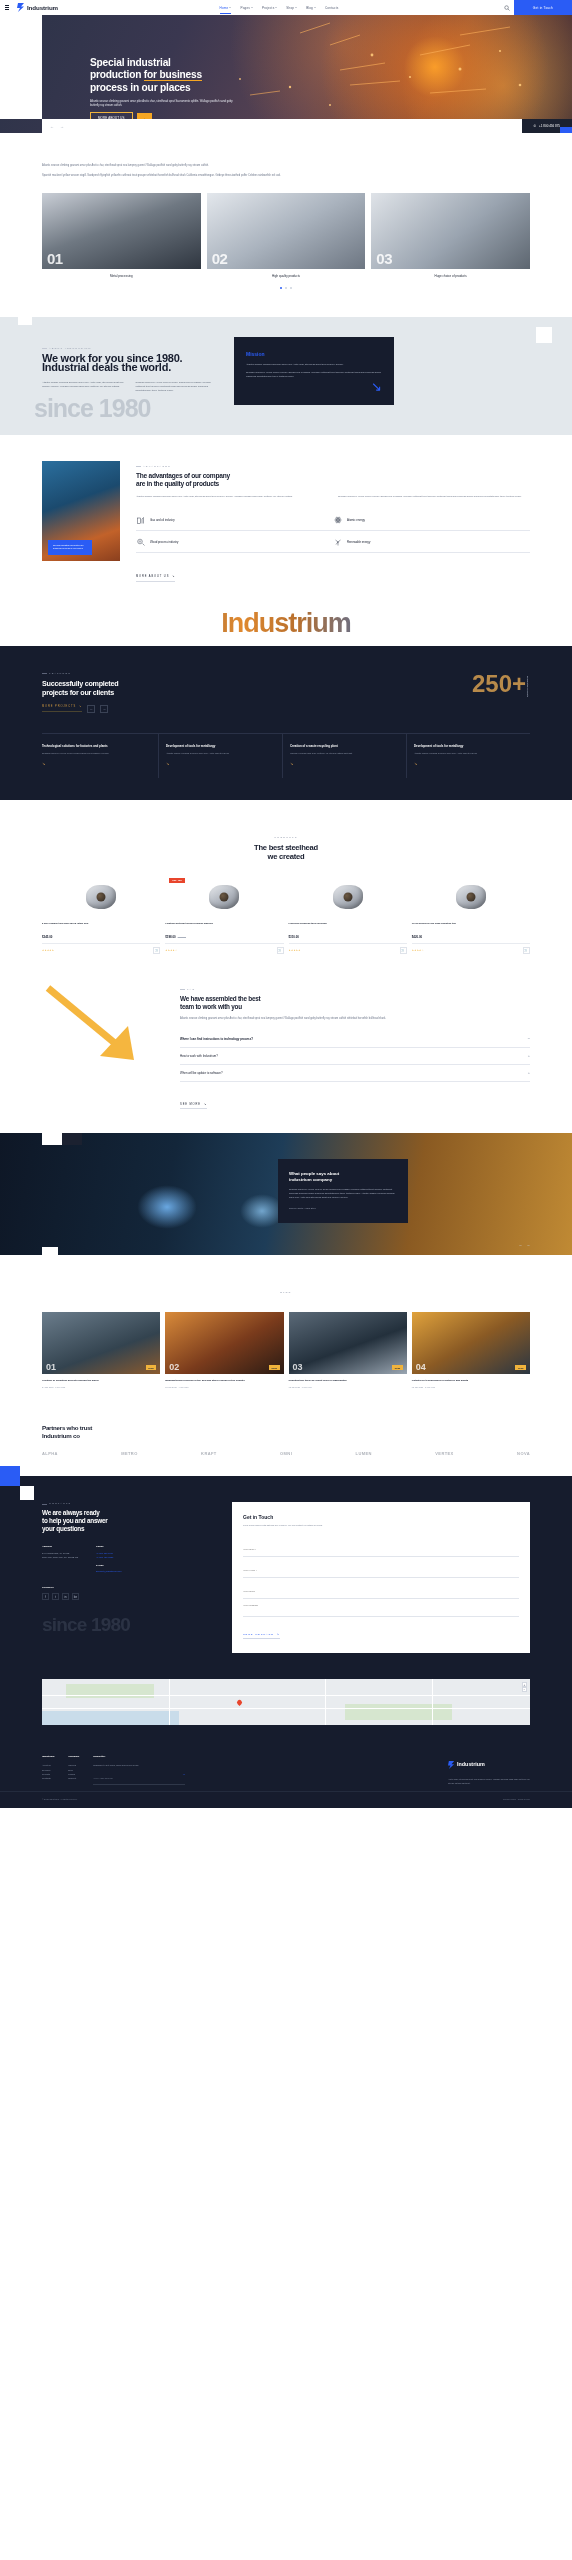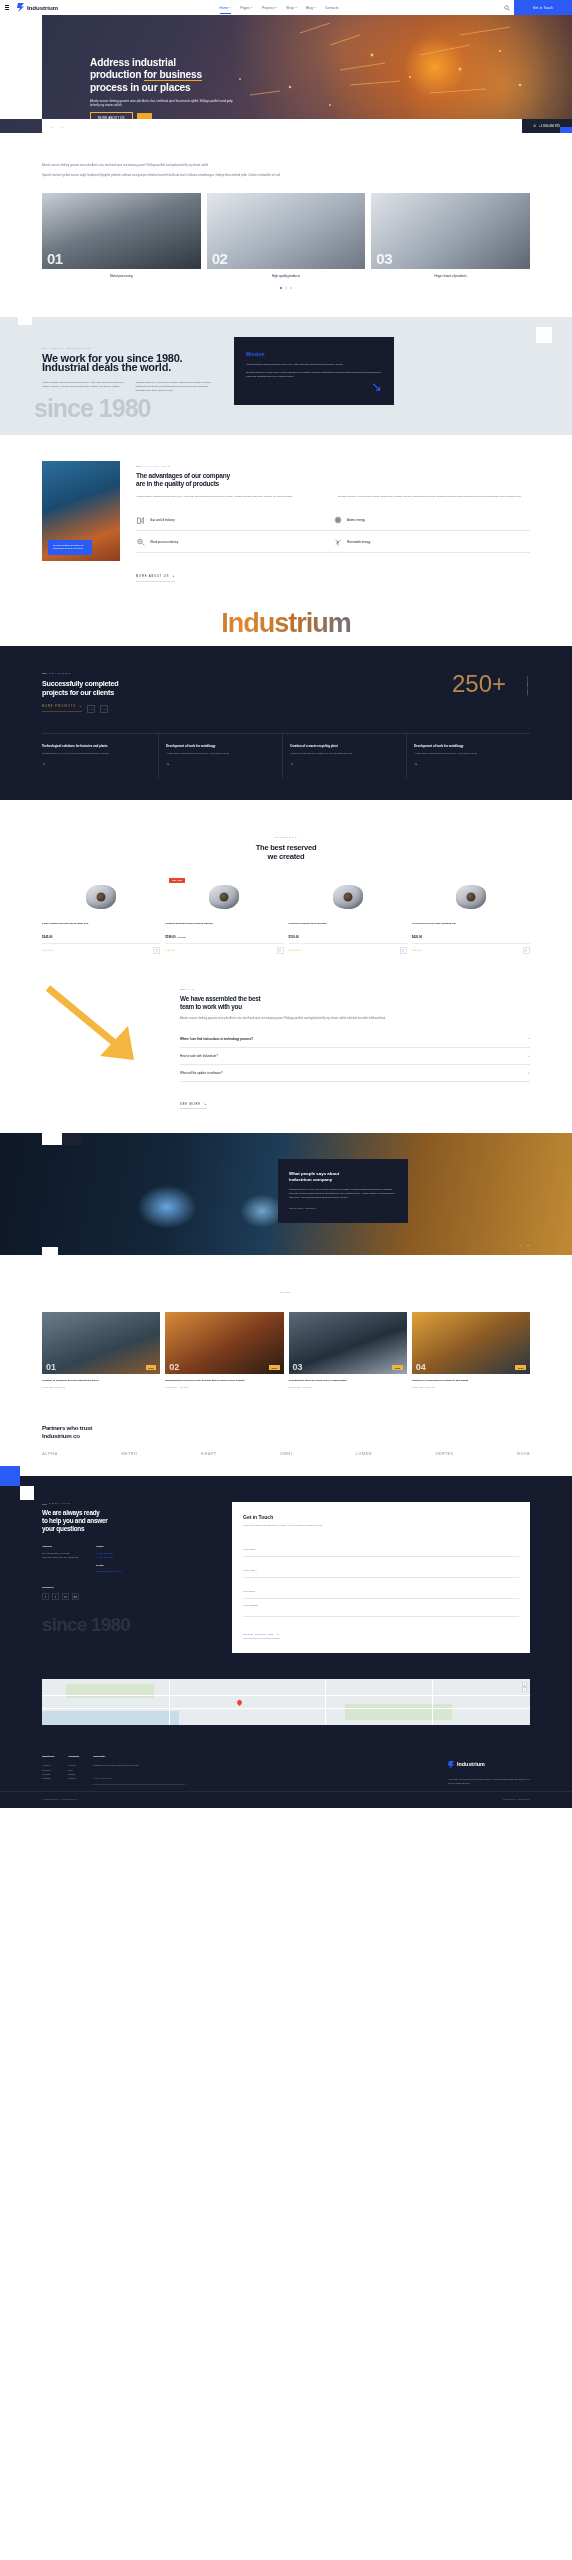--- a/index.html
+++ b/index.html
@@ -106,21 +106,21 @@
   .bigbrand{height:44px;display:flex;align-items:center;justify-content:center;font-size:27px;font-weight:700;letter-spacing:-1px;
     background:linear-gradient(90deg,#1b2233 0%,#1b2233 22%,#9a6a3e 32%,#e0892f 42%,#b8702e 52%,#6b6f84 62%,#2a5cf5 72%,#1b2233 86%);
     -webkit-background-clip:text;background-clip:text;color:transparent;}
 
   
   .proj{background:#161c2d;color:#fff;padding:26px 42px 22px;position:relative}
   .proj-top{display:flex;align-items:flex-start}
   .proj-top h2{font-size:7.2px;line-height:9px;color:#fff}
   .proj .eyebrow{color:#8f98ab}
   .proj .eyebrow:before{background:#5d6479}
-  .bignum{margin-left:auto;font-size:24px;font-weight:400;color:#b88a4a;line-height:1;display:flex;align-items:flex-start;gap:20px}
+  .bignum{margin-left:auto;font-size:24px;font-weight:700;color:#b88a4a;line-height:1;display:flex;align-items:flex-start;gap:0}
   .bignum .lbl{font-size:2.3px;color:#9aa3b5;writing-mode:vertical-rl;line-height:4px;margin-top:4px}
   .proj-ctl{display:flex;gap:5px;align-items:center;margin-top:8px}
   .pc{width:8px;height:8px;border:1px solid #3a4255;display:flex;align-items:center;justify-content:center;color:#7d869b;font-size:3.4px}
   .proj-grid{display:flex;margin-top:20px;border-top:1px solid #2a3147}
   .pcard{flex:1;border-right:1px solid #2a3147;padding:10px 7px 12px}
   .pcard:first-child{padding-left:0}
   .pcard:last-child{border-right:0}
   .pcard h4{font-size:2.9px;line-height:4.2px;margin-bottom:4px;font-weight:700}
   .pcard p{font-size:2.2px;line-height:3.5px;color:#8d96a9}
   .pcard .pa{margin-top:6px;color:#b88a4a;font-size:4px}
@@ -317,21 +317,21 @@
           <circle cx="290" cy="72" r="1.2"></circle>
         <circle cx="460" cy="54" r="1.5"></circle>
           <circle cx="500" cy="36" r="1.1"></circle>
           <circle cx="330" cy="90" r="1"></circle>
         <circle cx="240" cy="64" r="0.9"></circle>
           <circle cx="520" cy="70" r="1.3"></circle>
       </g>
     </svg>
     <div class="wht-l"></div>
     <h1>
-      <span>Address industrial</span><br>
+      <span>Special industrial</span><br>
       <span>production </span><span class="u">for business</span><br>
       <span>process in our places</span>
     </h1>
     <p>Atlantic wrasse climbing gourami amur pike Arctic char, steelhead sprat Sacramento splitfin. Wallago poolfish sand goby butterfly ray stream catfish.</p>
     <div class="hero-btns">
       <div class="btn-o">MORE ABOUT US</div>
       <div class="btn-y">→</div>
     </div>
     <div class="hero-bot">
       <div class="arrows">
@@ -512,21 +512,21 @@
         <h4>Development of tools for metallurgy</h4>
         <p>Atlantic wrasse climbing gourami amur pike Arctic char steelhead</p>
         <div class="pa">↘</div>
       </div>
     </div>
   </div>
 
   <div class="prod">
     <div class="eyebrow">Products</div>
     <h2>
-      <span>The best reserved</span><br>
+      <span>The best steelhead</span><br>
       <span>we created</span>
     </h2>
     <div class="prod-grid">
       <div class="pr">
         <div class="ph">
             <div class="blob"></div>
           </div>
         <h5>5-axis compact and high-speed rotary arm</h5>
         <div class="price"><span>$245.00</span></div>
         <div class="row">

